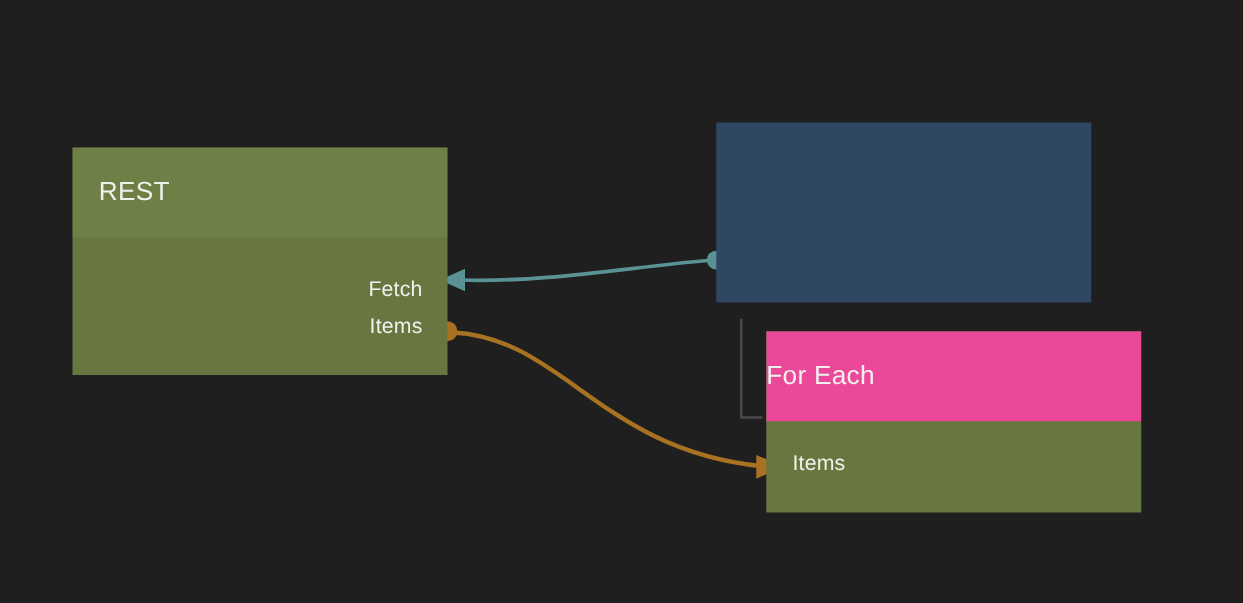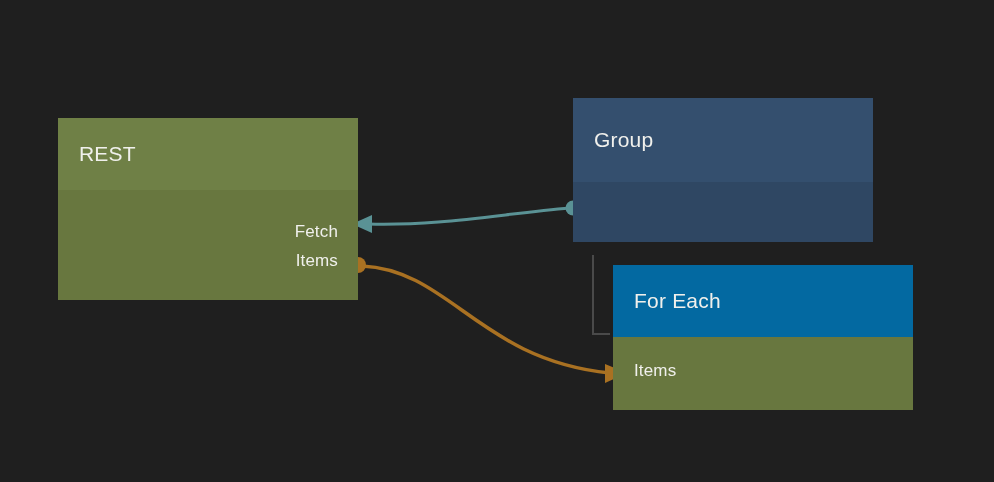--- a/index.html
+++ b/index.html
@@ -96,22 +96,21 @@
   
   .node-foreach {
     left: 613px;
     top: 265px;
     width: 300px;
     height: 145px;
     background: #68773f;
   }
   .node-foreach .node-header {
     height: 72px;
-    background: #0369a1;
-    padding-left: 21px;
+    background: #ec4899;
   }
   .node-foreach .node-body { height: 73px; }
   .node-foreach .port-in-items { left: 21px; top: 24px; }
 </style>
 </head>
 <body>
 
 <div id="canvas">
 
   <svg id="edge-layer" viewBox="0 0 994 482" width="994" height="482" xmlns="http://www.w3.org/2000/svg">
@@ -141,23 +140,20 @@
       <div class="port-row port-out-fetch">
         <span class="port-label">Fetch</span>
       </div>
       <div class="port-row port-out-items">
         <span class="port-label">Items</span>
       </div>
     </div>
   </div>
 
   <div class="node node-group">
-    <div class="node-header">
-      <span class="node-title">Group</span>
-    </div>
   </div>
 
   <div class="node node-foreach">
     <div class="node-header">
       <span class="node-title">For Each</span>
     </div>
     <div class="node-body">
       <div class="port-row port-in-items">
         <span class="port-label">Items</span>
       </div>

